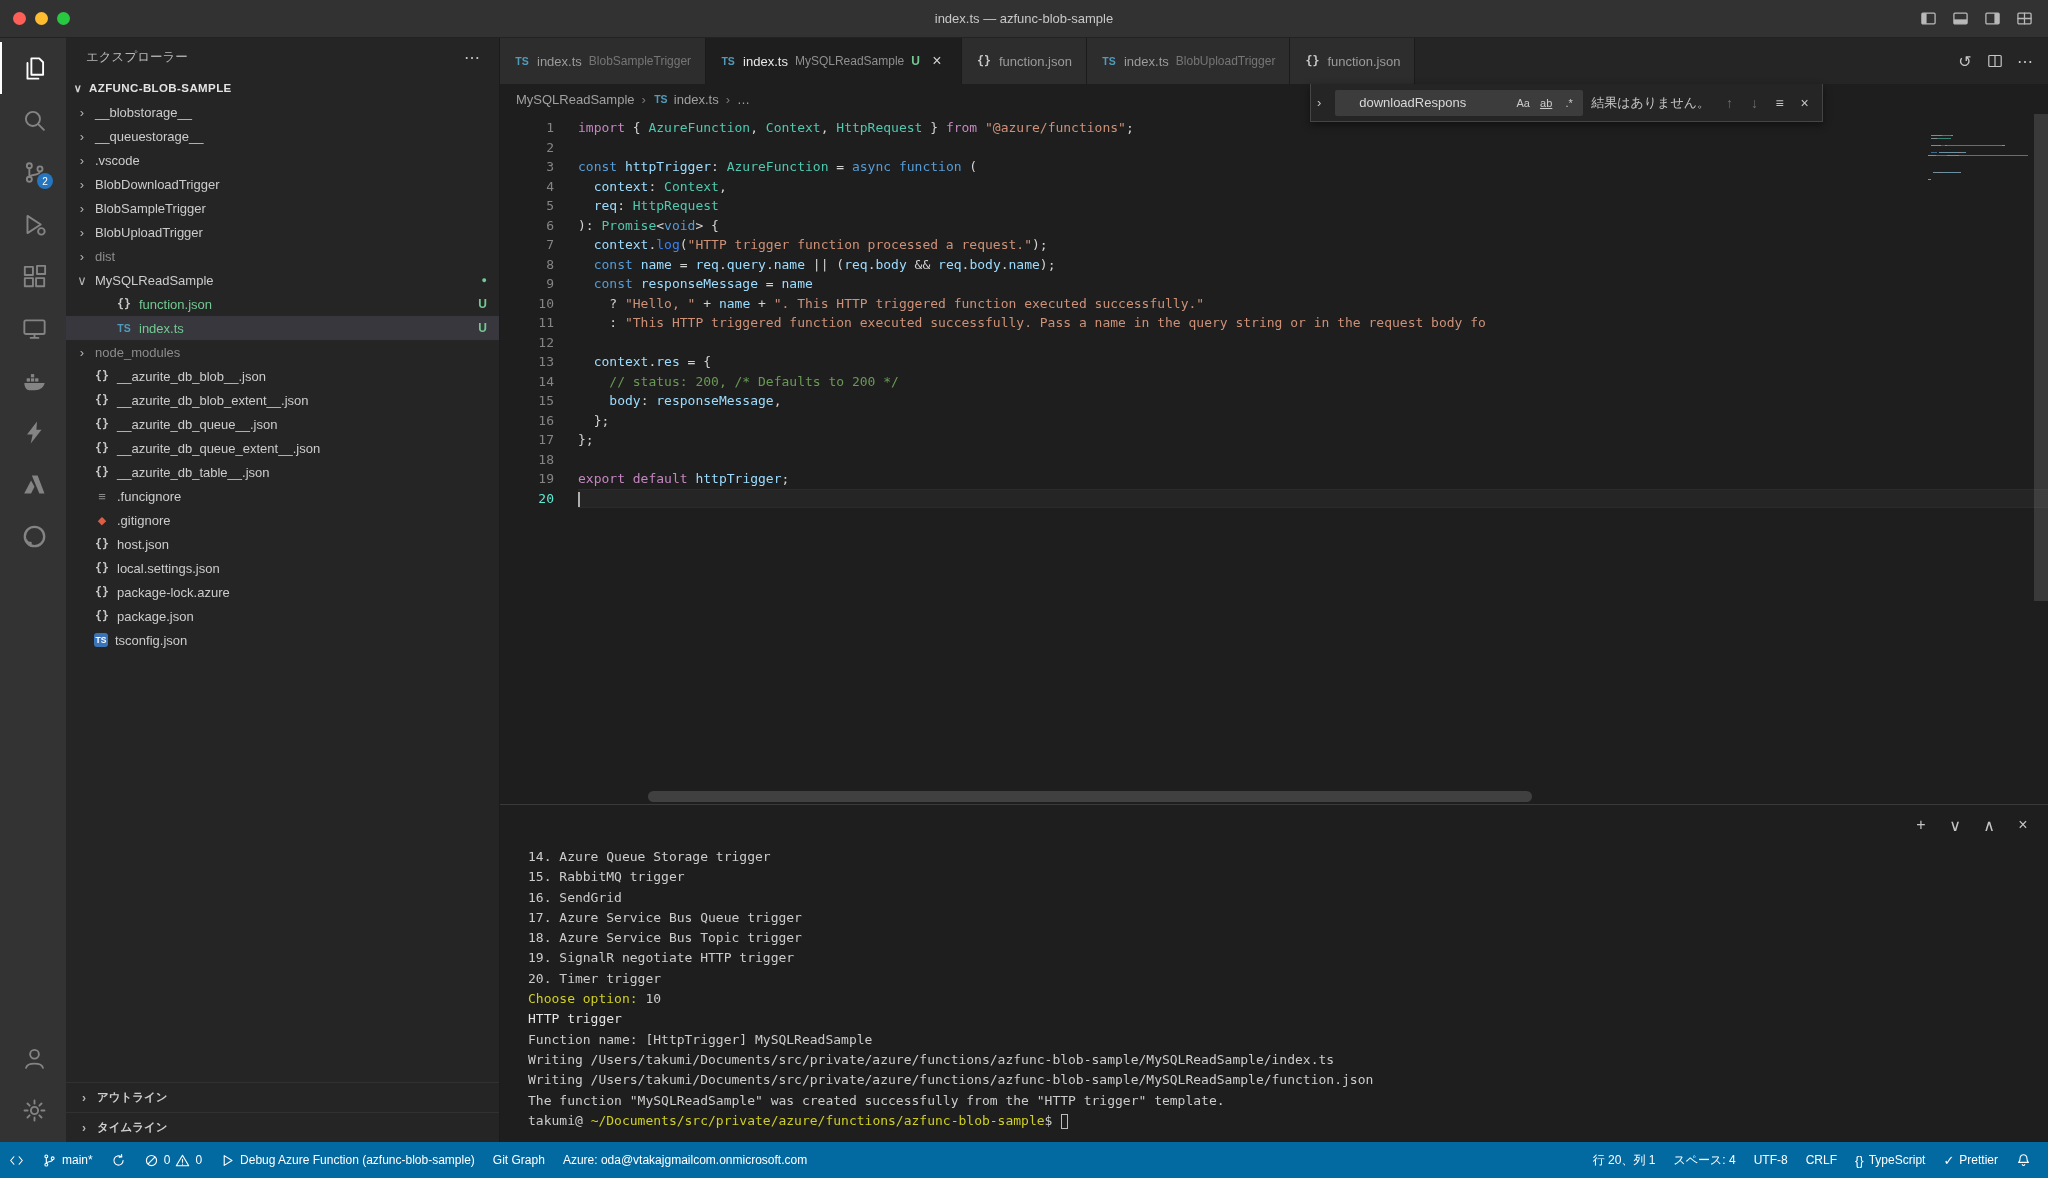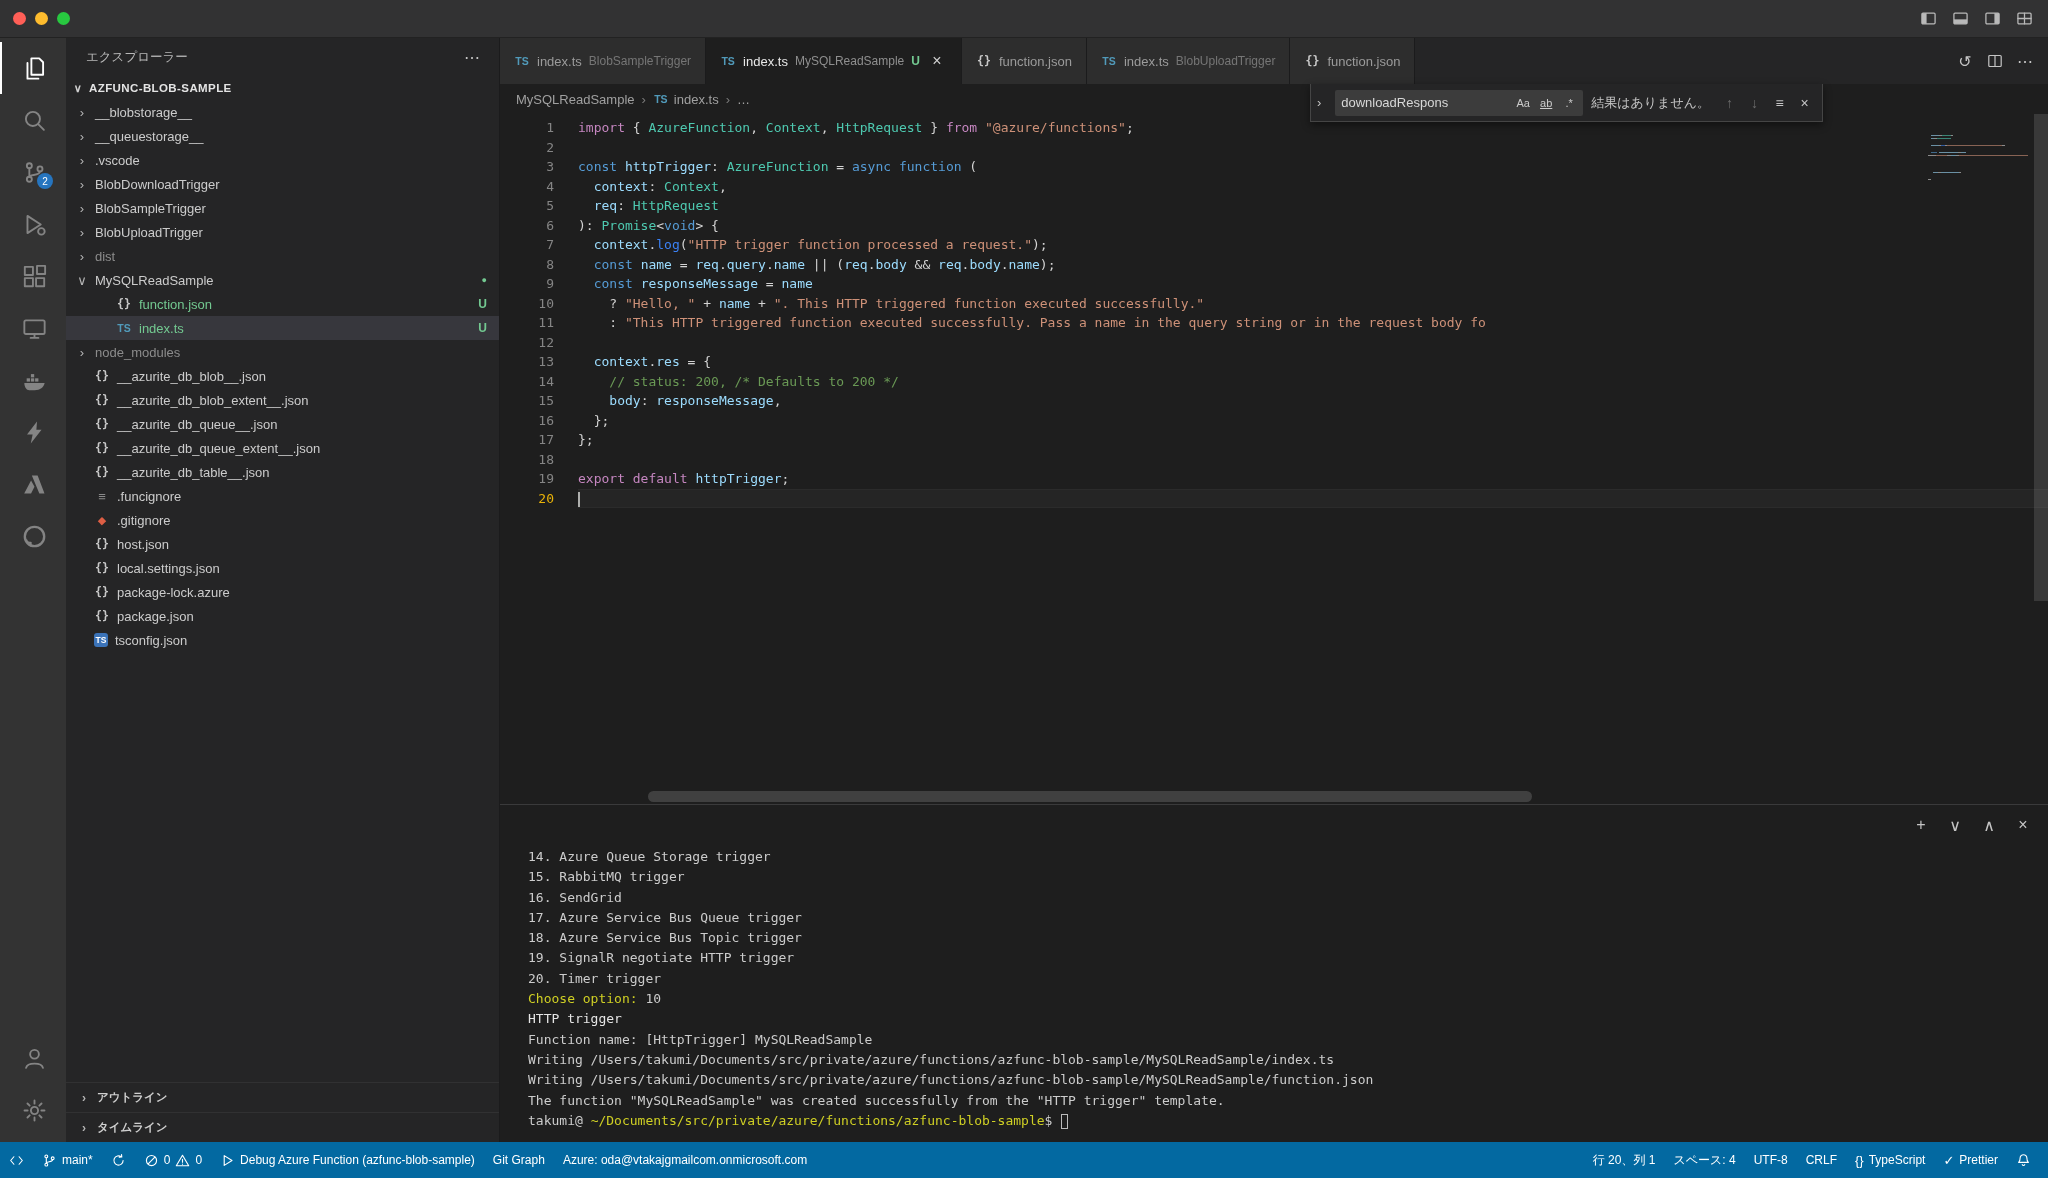--- a/index.html
+++ b/index.html
@@ -67,42 +67,42 @@
 .ed-actions .icon{width:26px;height:26px;display:flex;align-items:center;justify-content:center;font-size:16px}
 .ed-actions svg{width:16px;height:16px}
 
 .breadcrumb{height:30px;display:flex;align-items:center;gap:7px;padding-left:16px;font-size:13px;color:#a0a0a0;background:#1e1e1e}
 .bc-item{display:flex;align-items:center;gap:5px}
 .bc-sep{color:#7a7a7a}
 
 .editor-pane{flex:1;display:flex;position:relative;background:#1e1e1e;padding-top:4px;overflow:hidden}
 .gutter{width:78px;flex:none;text-align:right;padding-right:24px;font:13px/19.5px "DejaVu Sans Mono",monospace;color:#858585}
 .gut-num{height:19.5px}
-.gut-num.cur{color:#eab308}
+.gut-num.cur{color:#5eead4}
 .code{flex:1;font:13px/19.5px "DejaVu Sans Mono",monospace;white-space:pre;overflow:hidden;color:#d4d4d4}
 .code-line{height:19.5px}
 .code-line.cur-line{background:rgba(255,255,255,.035);box-shadow:inset 0 1px 0 #2b2b2b, inset 0 -1px 0 #2b2b2b}
 .caret{display:inline-block;width:2px;height:15px;background:#aeafad;vertical-align:middle}
 .tk-k{color:#569cd6}.tk-c{color:#c586c0}.tk-t{color:#4ec9b0}.tk-s{color:#ce9178}
 .tk-v{color:#9cdcfe}.tk-f{color:#3b82f6}.tk-m{color:#6a9955}.tk-p{color:#d4d4d4}
 
 .minimap{position:absolute;top:6px;right:14px;width:110px;padding:2px 4px;overflow:hidden}
 .mm-line{height:3.4px;line-height:0;white-space:nowrap;overflow:hidden}
 .mm{display:inline-block;height:2.2px;background:currentColor;opacity:.6}
 .mm.sp{background:transparent}
 .vscroll{position:absolute;top:0;right:0;bottom:14px;width:14px}
 .vthumb{position:absolute;top:0;right:0;width:14px;height:72%;background:rgba(121,121,121,.3)}
 .hscroll{position:absolute;left:78px;right:130px;bottom:2px;height:11px}
 .hthumb{margin-left:70px;width:66%;height:11px;border-radius:6px;background:rgba(121,121,121,.38)}
 
 
 .find-widget{position:absolute;top:46px;right:225px;height:38px;background:#252526;border:1px solid #454545;border-top:none;box-shadow:0 3px 8px rgba(0,0,0,.45);display:flex;align-items:center;gap:8px;padding-right:6px;z-index:30}
 .find-grip{width:16px;height:100%;display:flex;align-items:center;justify-content:center;color:#c5c5c5;font-size:13px}
 .find-input-box{width:248px;height:26px;background:#3c3c3c;display:flex;align-items:center;border-radius:2px}
-.find-input{flex:1;min-width:0;background:transparent;border:none;outline:none;color:#d8d8d8;font:13px "Liberation Sans",sans-serif;padding:0 6px}
+.find-input{flex:1;min-width:0;background:transparent;border:none;outline:none;color:#d8d8d8;font:13px "Liberation Sans",sans-serif;padding:0 24px}
 .find-toggles{display:flex;gap:3px;padding-right:4px}
 .find-toggle{min-width:20px;height:20px;display:flex;align-items:center;justify-content:center;font-size:11px;color:#cccccc;border-radius:3px}
 [data-name="find-toggle-whole-word"]{text-decoration:underline}
 .find-results{font-size:13px;color:#c5c5c5;white-space:nowrap}
 .find-actions{display:flex;align-items:center;gap:2px;color:#c5c5c5}
 .find-actions .icon{width:23px;height:23px;display:flex;align-items:center;justify-content:center;font-size:14px}
 .find-actions .dim{color:#6d6d6d}
 
 
 .panel{height:338px;border-top:1px solid #3a3a3b;display:flex;flex-direction:column;background:#1e1e1e}
@@ -130,20 +130,21 @@
 </style>
 </head>
 <body>
 
 <div class="titlebar" data-name="title-bar">
   <div class="traffic" data-name="window-controls">
     <span class="tl r" data-name="close-window-button"></span>
     <span class="tl y" data-name="minimize-window-button"></span>
     <span class="tl g" data-name="zoom-window-button"></span>
   </div>
+  <div class="title-text" data-name="window-title">index.ts — azfunc-blob-sample</div>
   <div class="tb-icons" id="tb-icons" data-name="layout-controls">
       <span class="icon" data-name="layout-sidebar-left-icon">
         <svg viewBox="0 0 16 16" fill="none" stroke="currentColor" stroke-width="1.2" stroke-linecap="round" stroke-linejoin="round">
           <rect x="1.8" y="3" width="12.4" height="10" rx="1"></rect>
           <rect x="1.8" y="3" width="4.4" height="10" fill="currentColor" stroke="none"></rect>
         </svg>
       </span>
       <span class="icon" data-name="layout-panel-icon">
         <svg viewBox="0 0 16 16" fill="none" stroke="currentColor" stroke-width="1.2" stroke-linecap="round" stroke-linejoin="round">
           <rect x="1.8" y="3" width="12.4" height="10" rx="1"></rect>

